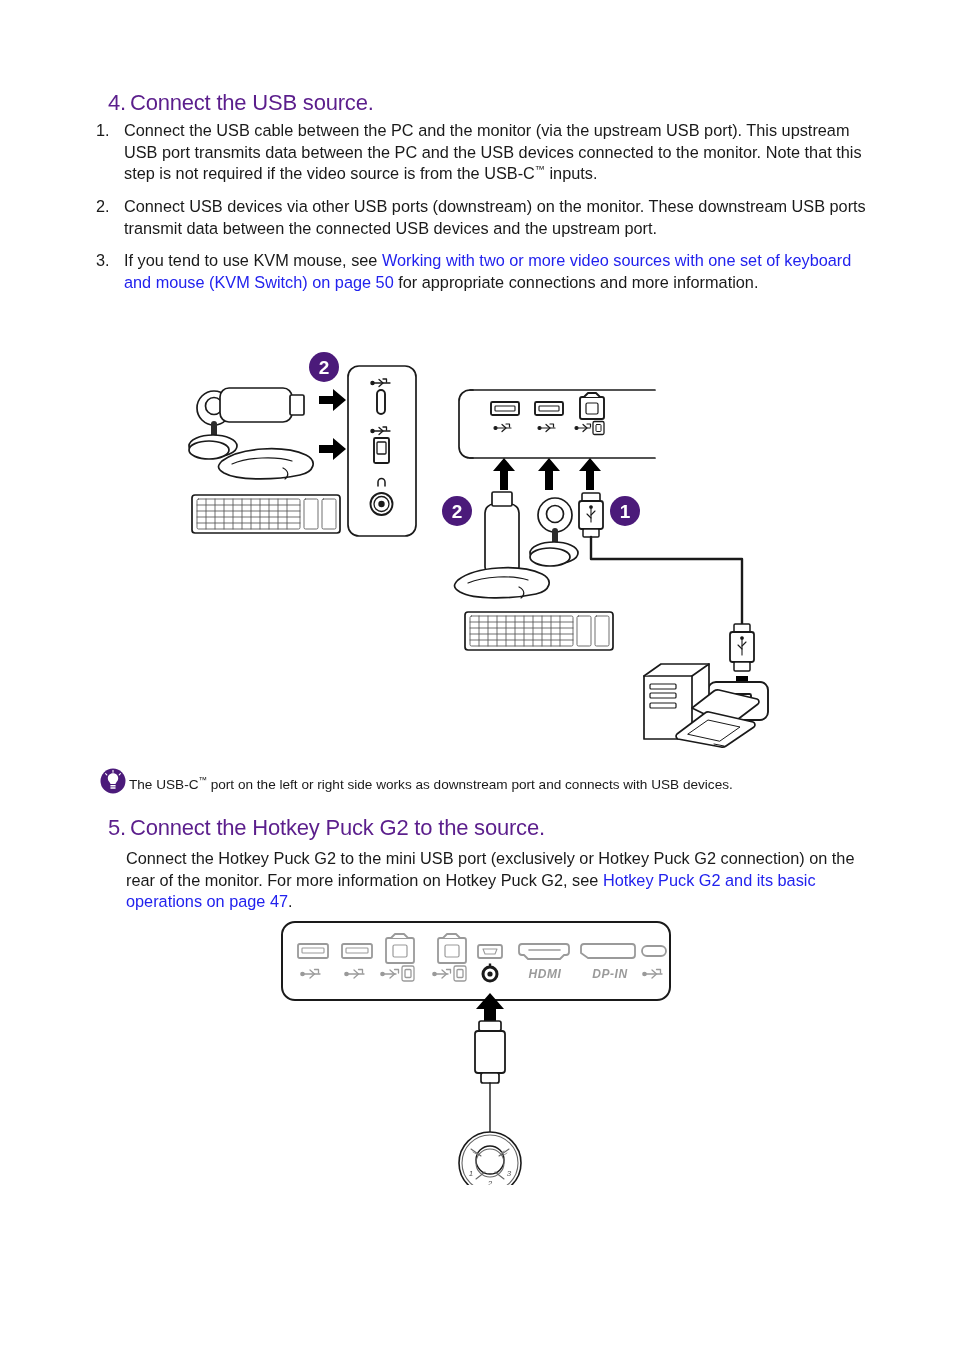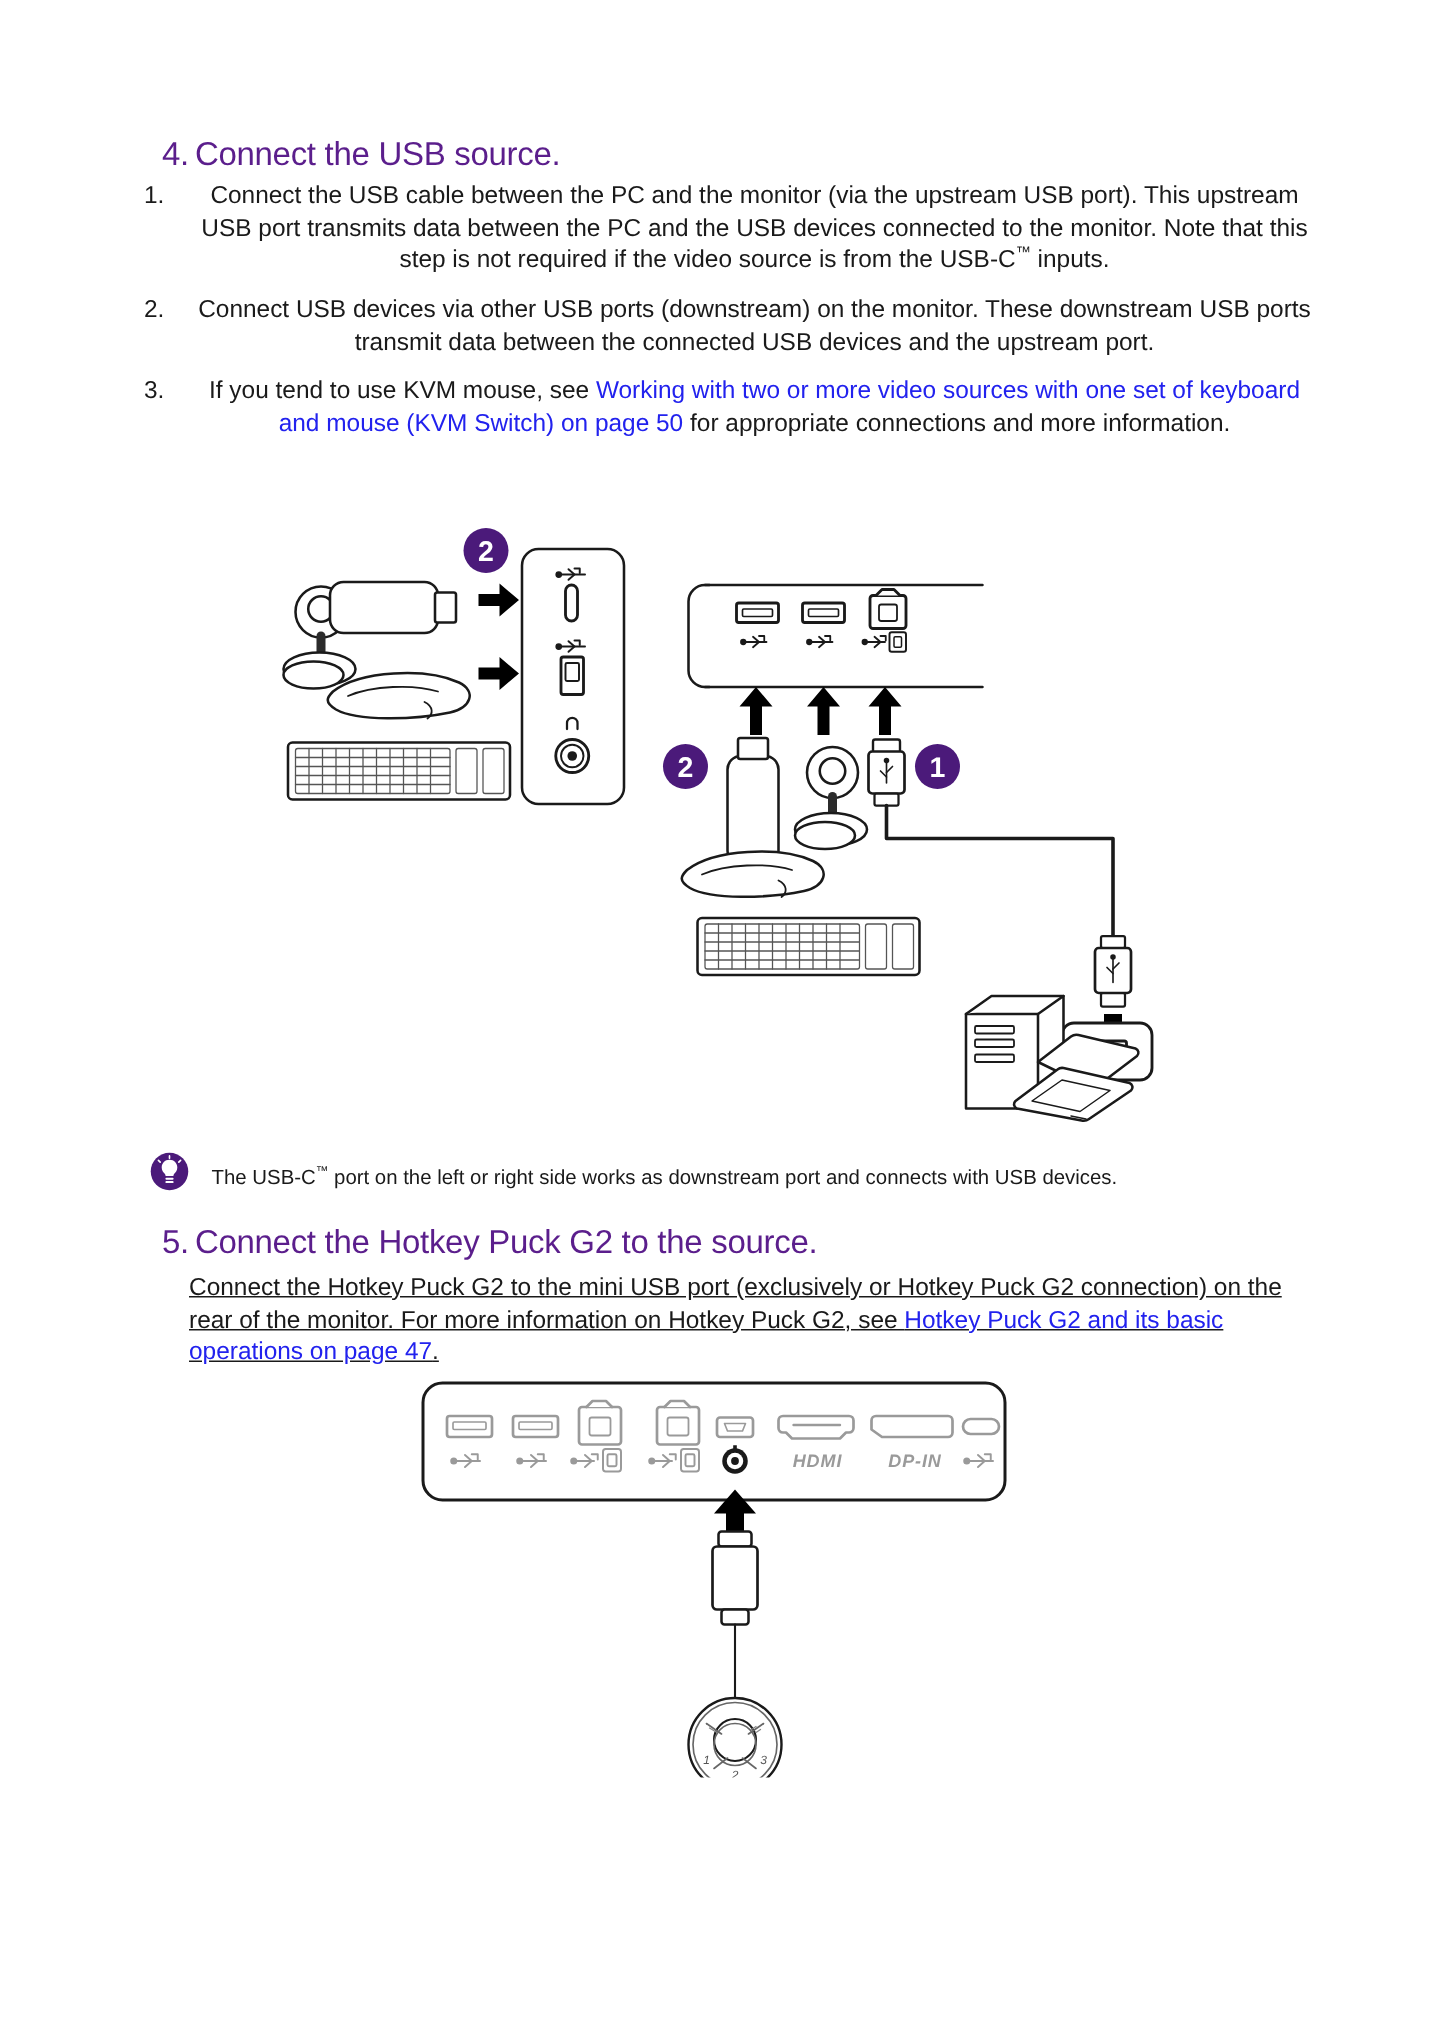--- a/index.html
+++ b/index.html
@@ -49,43 +49,40 @@
   }
   .oitem .marker {
     width: 32px;
     flex: 0 0 32px;
     text-align: left;
     padding-left: 4px;
     box-sizing: border-box;
   }
   .oitem .body {
     flex: 1;
-    text-align: center;
   }
   a.xref, .xref {
     color: #2222EE;
     text-decoration: none;
   }
 
   .indented-para {
     position: absolute;
     left: 126px;
     width: 756px;
     font-size: 16.3px;
     line-height: 1.33;
-    text-decoration: underline;
   }
 
   
   .tip {
     position: absolute;
     left: 100px;
     display: flex;
     align-items: flex-end;
-    gap: 12px;
   }
   .tip-icon {
     width: 26px;
     height: 26px;
     flex: 0 0 26px;
   }
   .tip-text {
     font-size: 13.6px;
     line-height: 1.2;
     padding-bottom: 1px;

